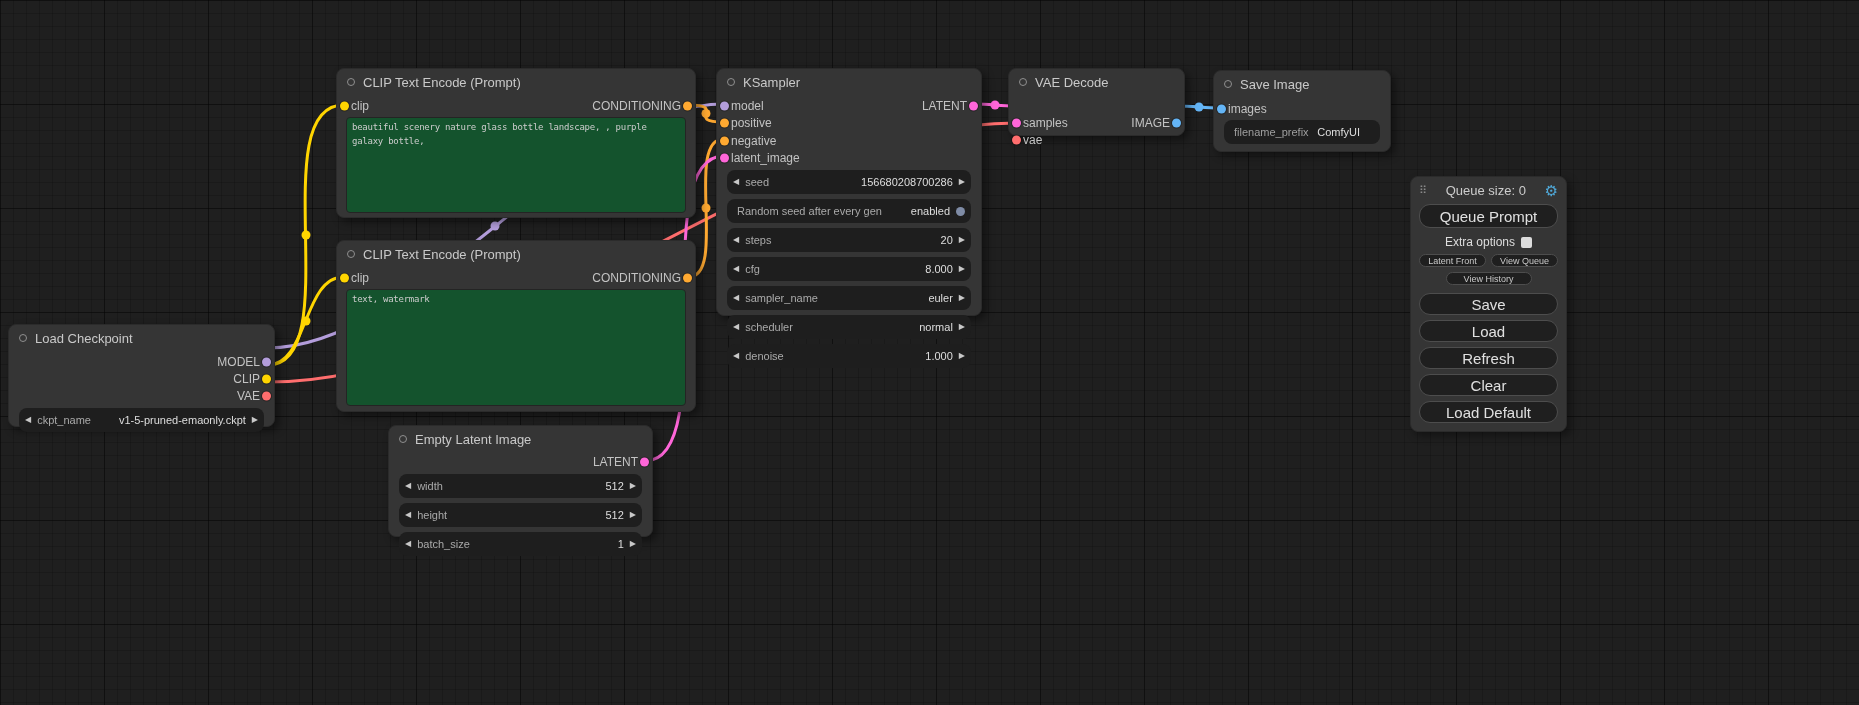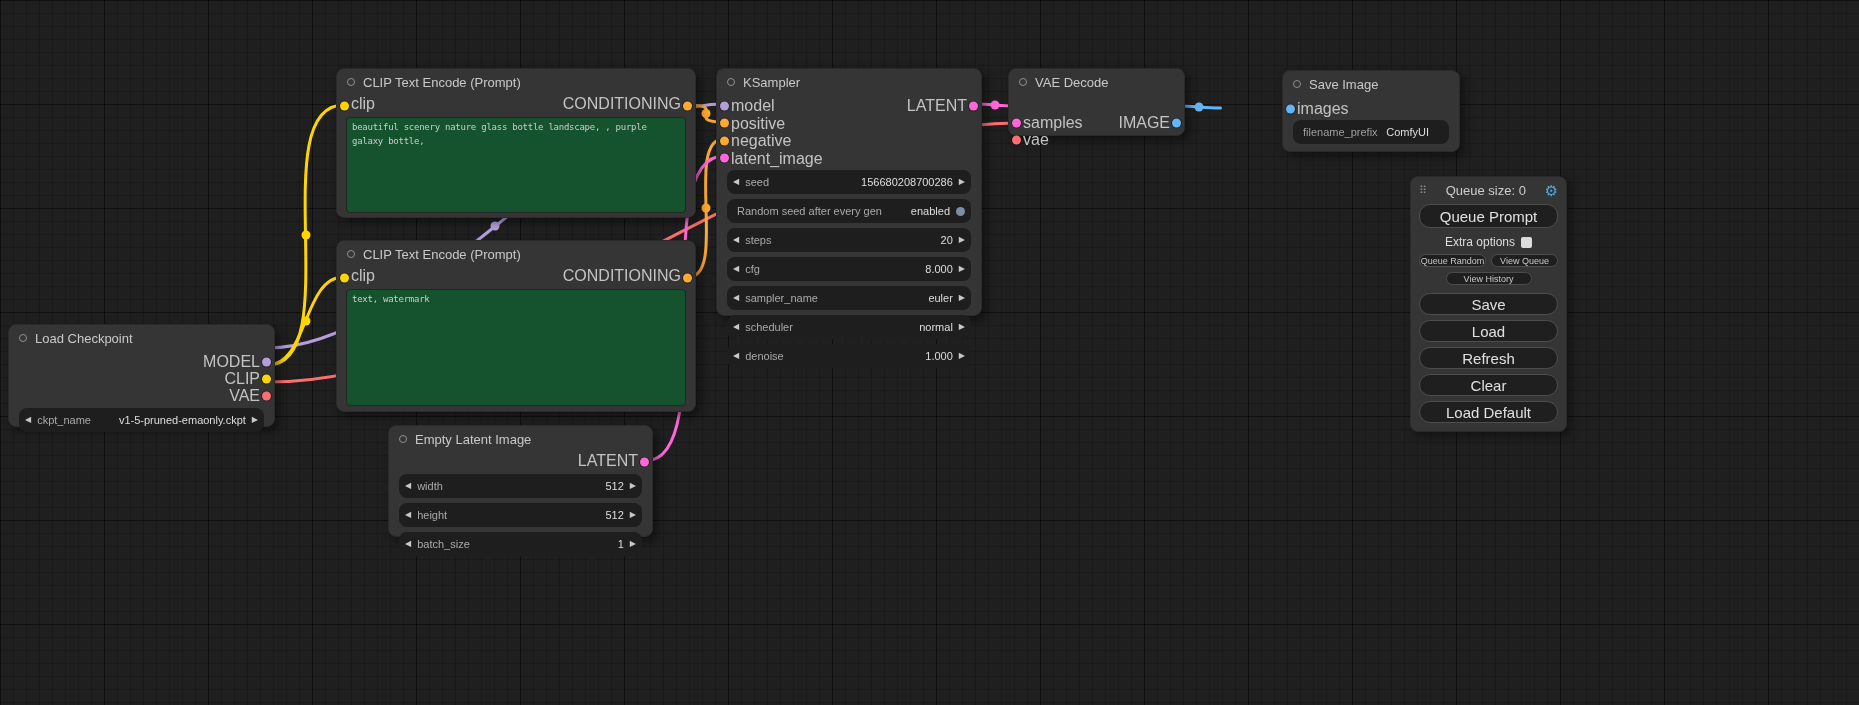--- a/index.html
+++ b/index.html
@@ -24,22 +24,22 @@
   .w-image{stroke:var(--c-image,#64B5F6)} .m-image{fill:var(--c-image,#64B5F6)}
 
   .node{
     position:absolute;z-index:2;background:#353535;border:1px solid #2b2b2b;
     border-radius:8px;box-sizing:border-box;
     box-shadow:4px 4px 9px rgba(0,0,0,0.45);
   }
   .nh{height:26px;display:flex;align-items:center;gap:8px;padding:0 10px;
       color:#c9c9c9;font-size:13px;white-space:nowrap;overflow:hidden}
   .ndot{width:8px;height:8px;border-radius:50%;border:1.5px solid #8f8f8f;flex:none;box-sizing:border-box;background:transparent}
-  .slotrow{position:relative;height:17px;display:flex;align-items:flex-start;
-      justify-content:space-between;padding:0 14px;color:#c3c3c3;font-size:16px}
+  .slotrow{position:relative;height:17px;display:flex;align-items:center;
+      justify-content:space-between;padding:0 14px;color:#c3c3c3;font-size:12px}
   .slotrow.tall{height:22px}
   .sdot{position:absolute;width:9px;height:9px;border-radius:50%;top:50%;
       transform:translateY(-50%);box-shadow:0 0 0 1px rgba(0,0,0,0.3)}
   .sdot.in{left:3px}.sdot.out{right:3px}
   .d-model{background:var(--c-model,#B39DDB)}
   .d-clip{background:var(--c-clip,#FFD500)}
   .d-vae{background:var(--c-vae,#FF6E6E)}
   .d-cond{background:var(--c-conditioning,#FFA931)}
   .d-latent{background:var(--c-latent,#FF66D9)}
   .d-image{background:var(--c-image,#64B5F6)}
@@ -265,21 +265,21 @@
     <span>samples</span>
     <span class="outlab">IMAGE</span>
     <span class="sdot out d-image"></span>
   </div>
   <div class="slotrow">
     <span class="sdot in d-vae"></span>
     <span>vae</span>
   </div>
 </div>
 
-<div class="node" style="left:1282px;top:70px;width:178px;height:82px">
+<div class="node" style="left:1213px;top:70px;width:178px;height:82px">
   <div class="nh">
     <span class="ndot"></span>
     <span>Save Image</span>
   </div>
   <div class="slotrow" style="margin-top:3px">
     <span class="sdot in d-image"></span>
     <span>images</span>
   </div>
   <div class="pill textw" style="margin-top:3px">
     <span class="lab">filename_prefix</span>
@@ -292,21 +292,21 @@
     <span class="qhandle">⠿</span>
     <span class="qsize">Queue size: 0</span>
     <span class="qgear">⚙</span>
   </div>
   <div class="qbtn prompt">Queue Prompt</div>
   <div class="qextra">
     <span>Extra options</span>
     <span class="qcheck"></span>
   </div>
   <div class="qsmallrow">
-    <div class="qbtn small">Queue Random</div>
+    <div class="qbtn small">Latent Front</div>
     <div class="qbtn small">View Queue</div>
   </div>
   <div class="qbtn small qhistory">View History</div>
   <div class="qbtn big">Save</div>
   <div class="qbtn big">Load</div>
   <div class="qbtn big">Refresh</div>
   <div class="qbtn big">Clear</div>
   <div class="qbtn big">Load Default</div>
 </div>
 

